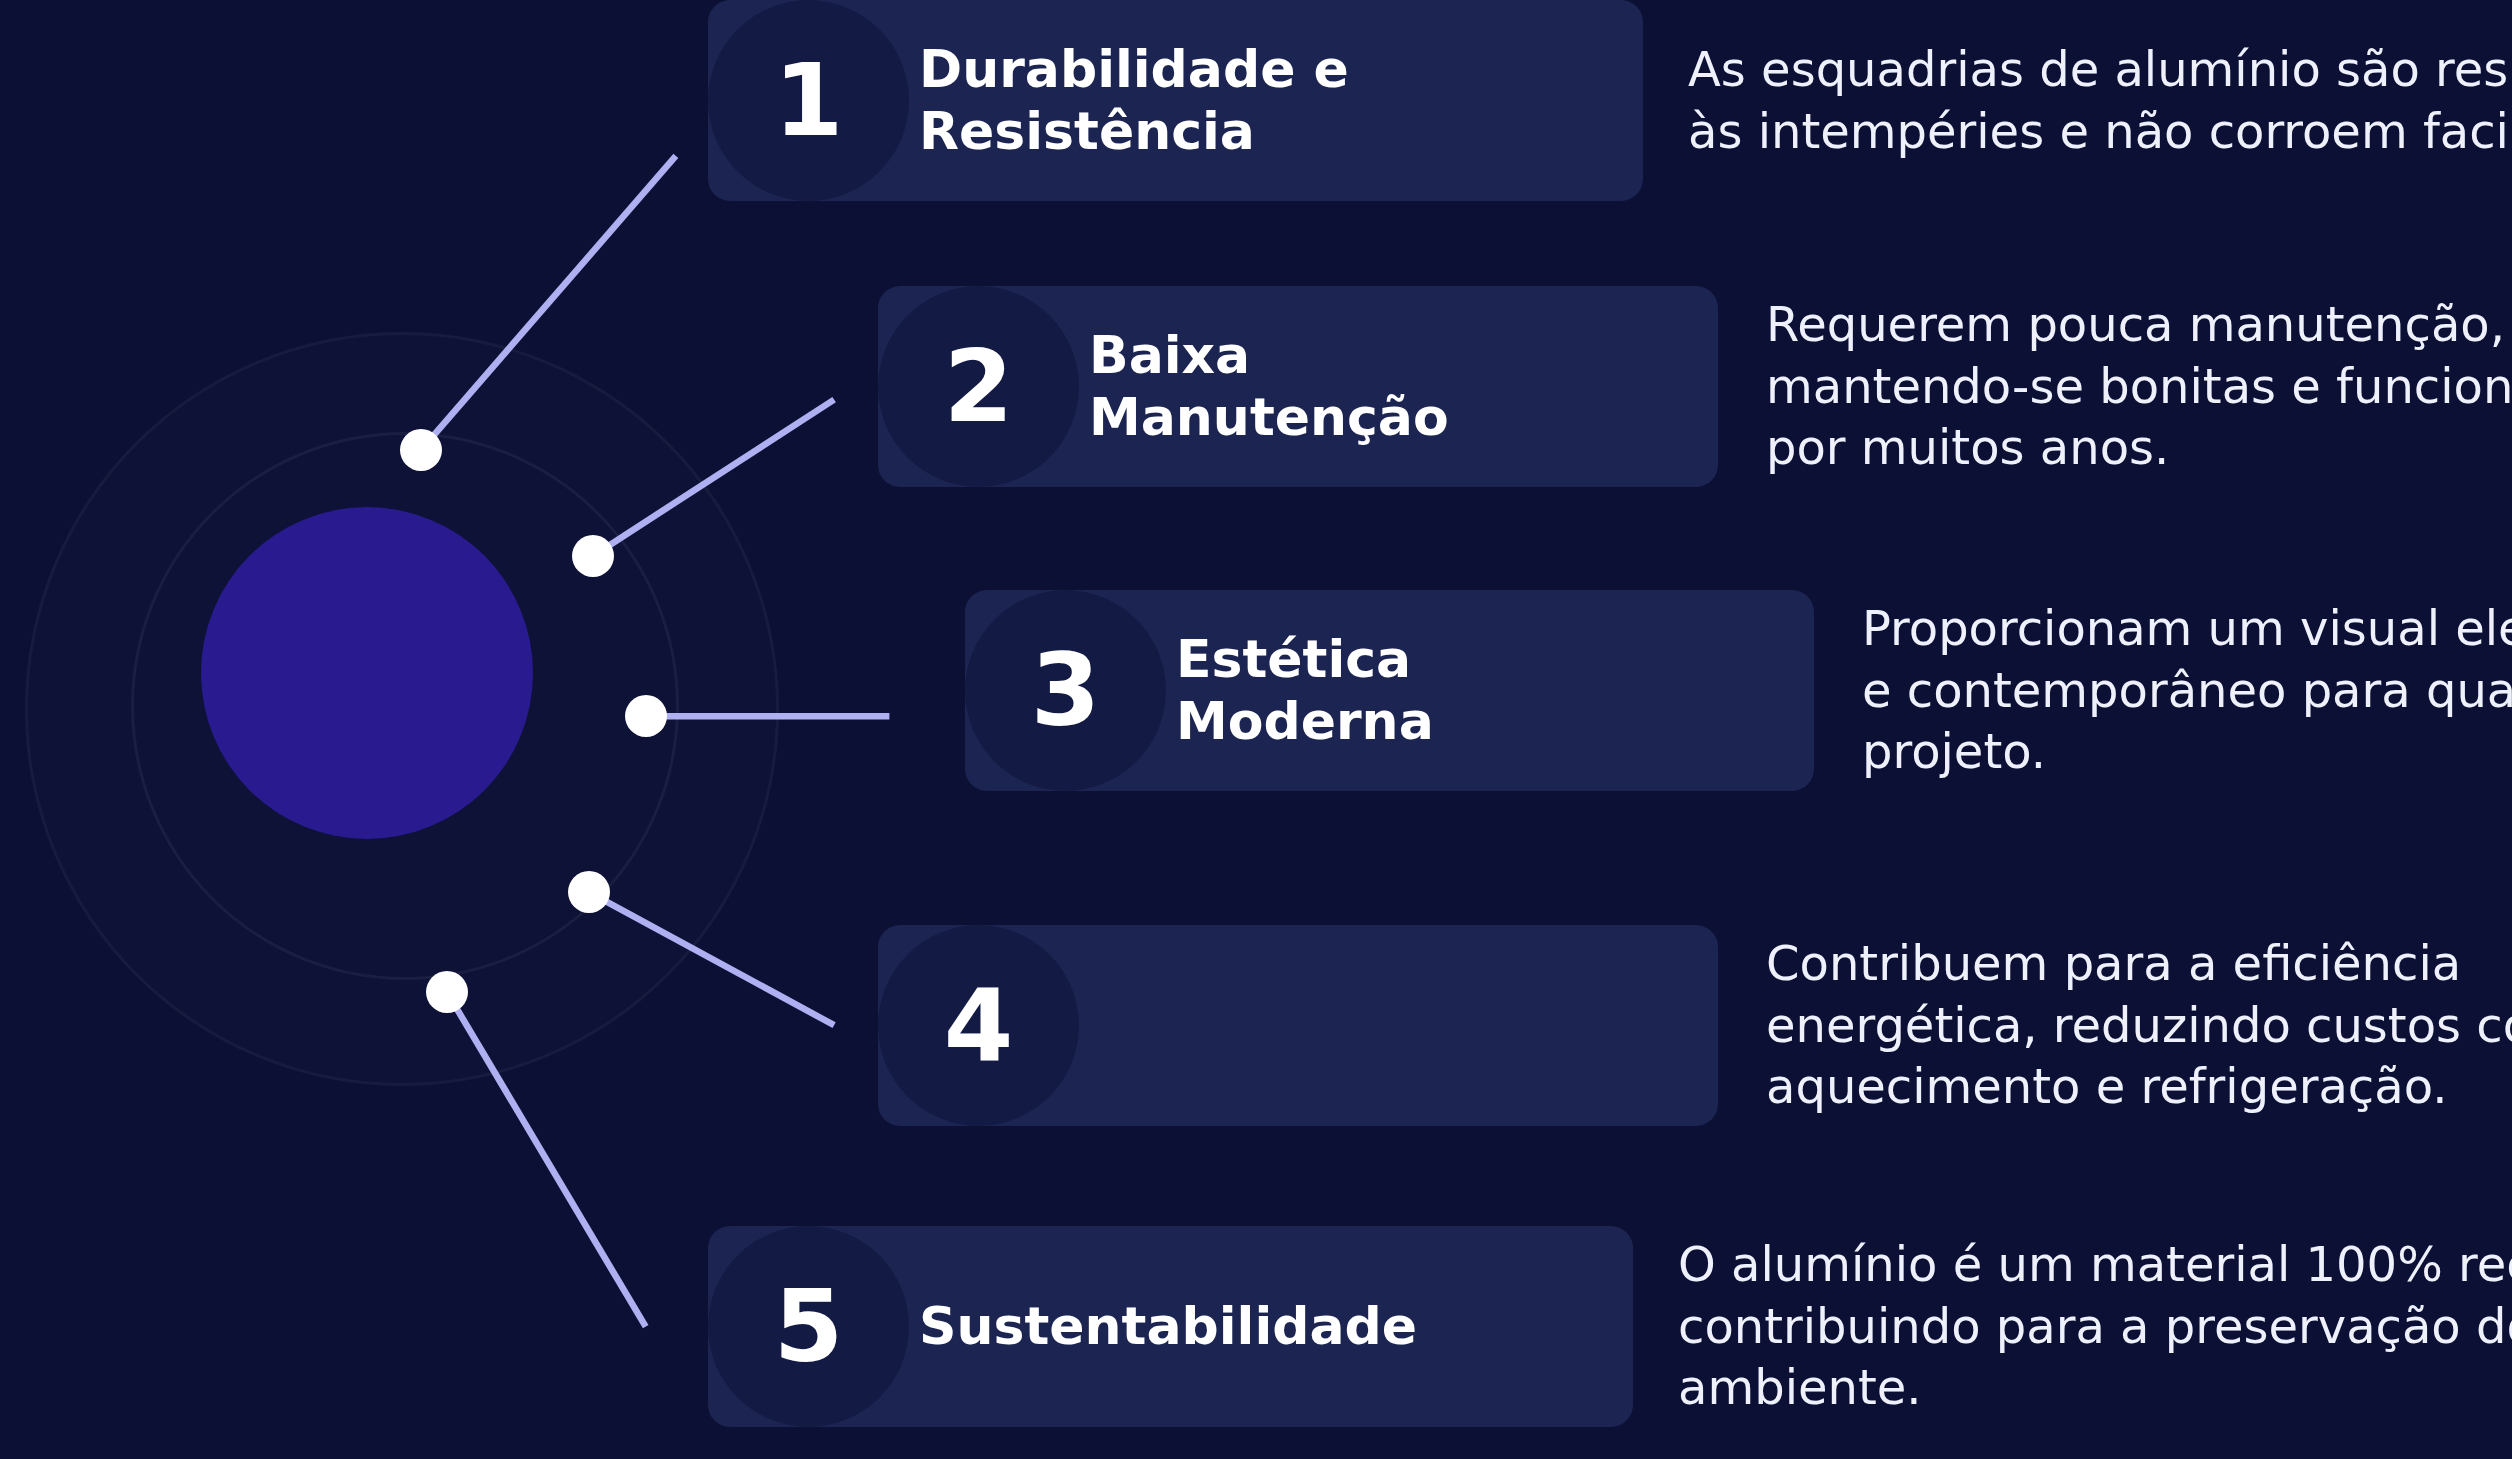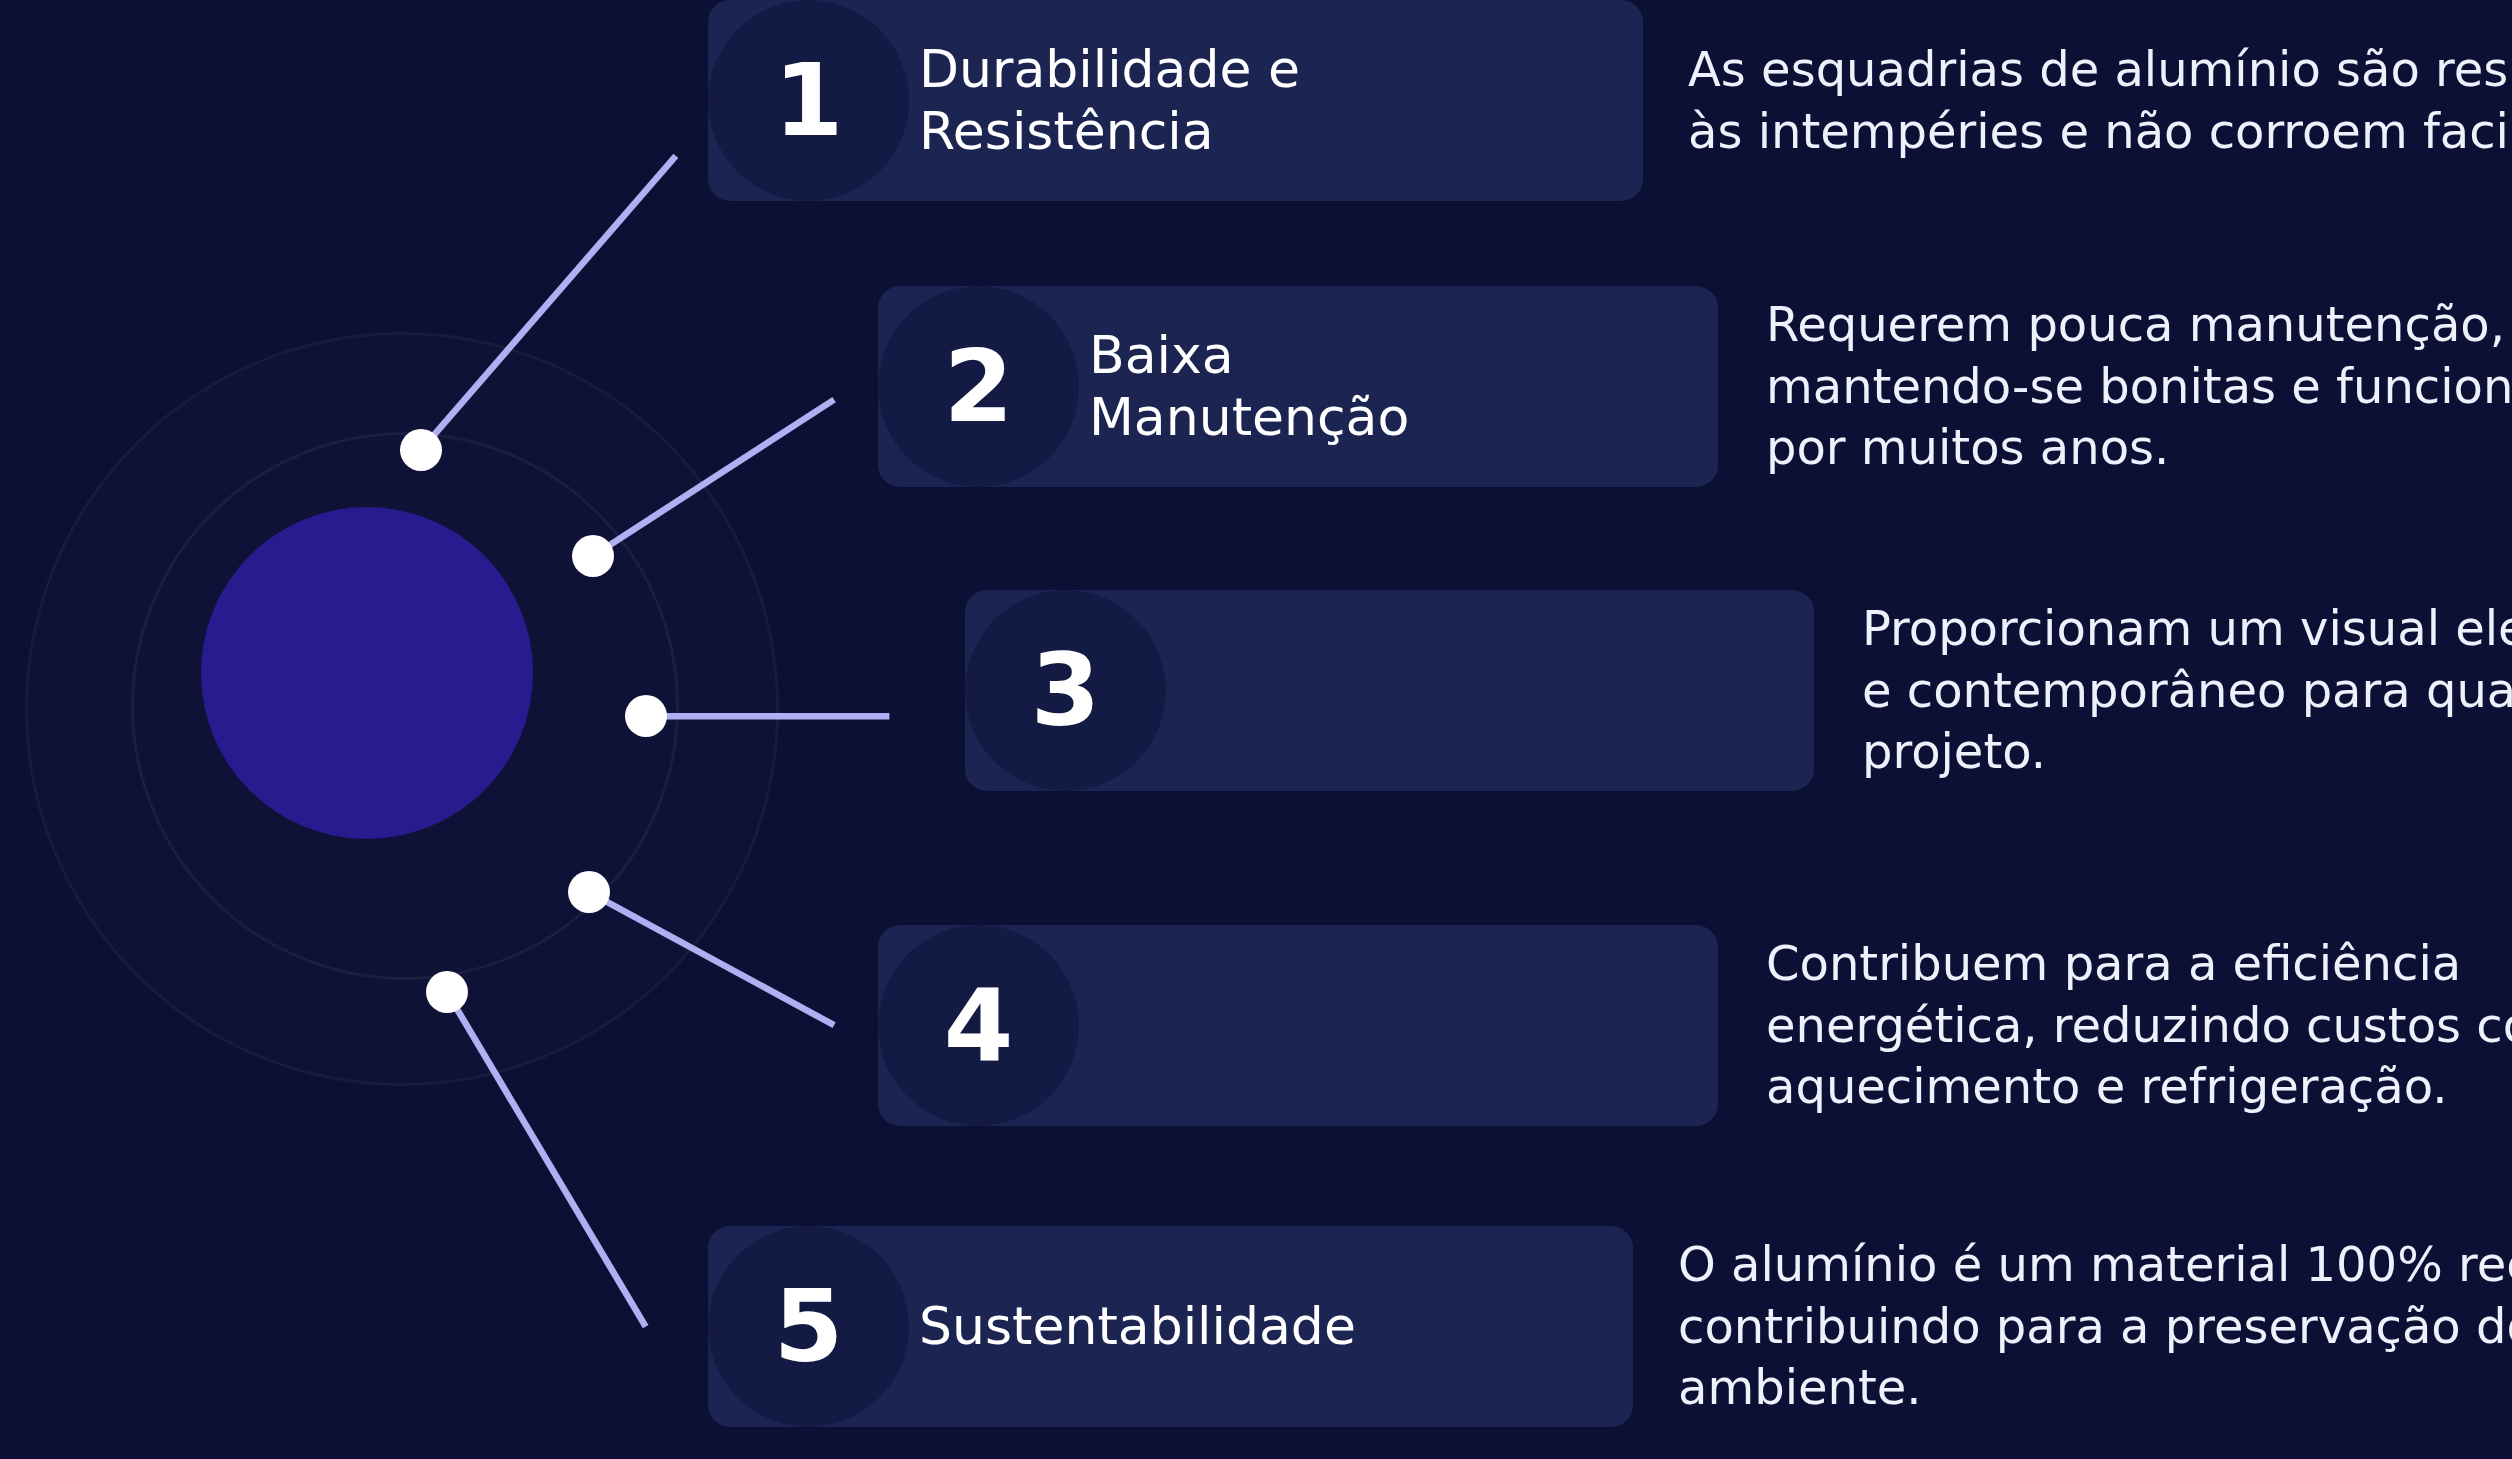--- a/index.html
+++ b/index.html
@@ -91,21 +91,21 @@
     justify-content: center;
     color: #ffffff;
     font-size: 100px;
     font-weight: 700;
     line-height: 1;
   }
 
   .card-title {
     color: #ffffff;
     font-size: 52px;
-    font-weight: 400;
+    font-weight: 700;
     line-height: 1.18;
     padding-right: 40px;
     padding-left: 10px;
     white-space: pre-line;
   }
 
   .desc {
     color: #eef0fb;
     font-size: 48px;
     line-height: 1.28;
@@ -151,20 +151,22 @@
 Manutenção</div>
   </div>
   <div class="desc" style="margin-left:48px; width:1095px;">Requerem pouca manutenção,
 mantendo-se bonitas e funcionais
 por muitos anos.</div>
 </div>
 
 <div class="row" style="left:965px; top:590px;">
   <div class="card" style="width:849px;">
     <div class="badge">3</div>
+    <div class="card-title">Estética
+Moderna</div>
   </div>
   <div class="desc" style="margin-left:48px; width:1055px;">Proporcionam um visual elegante
 e contemporâneo para qualquer
 projeto.</div>
 </div>
 
 <div class="row" style="left:878px; top:925px;">
   <div class="card" style="width:840px;">
     <div class="badge">4</div>
   </div>

